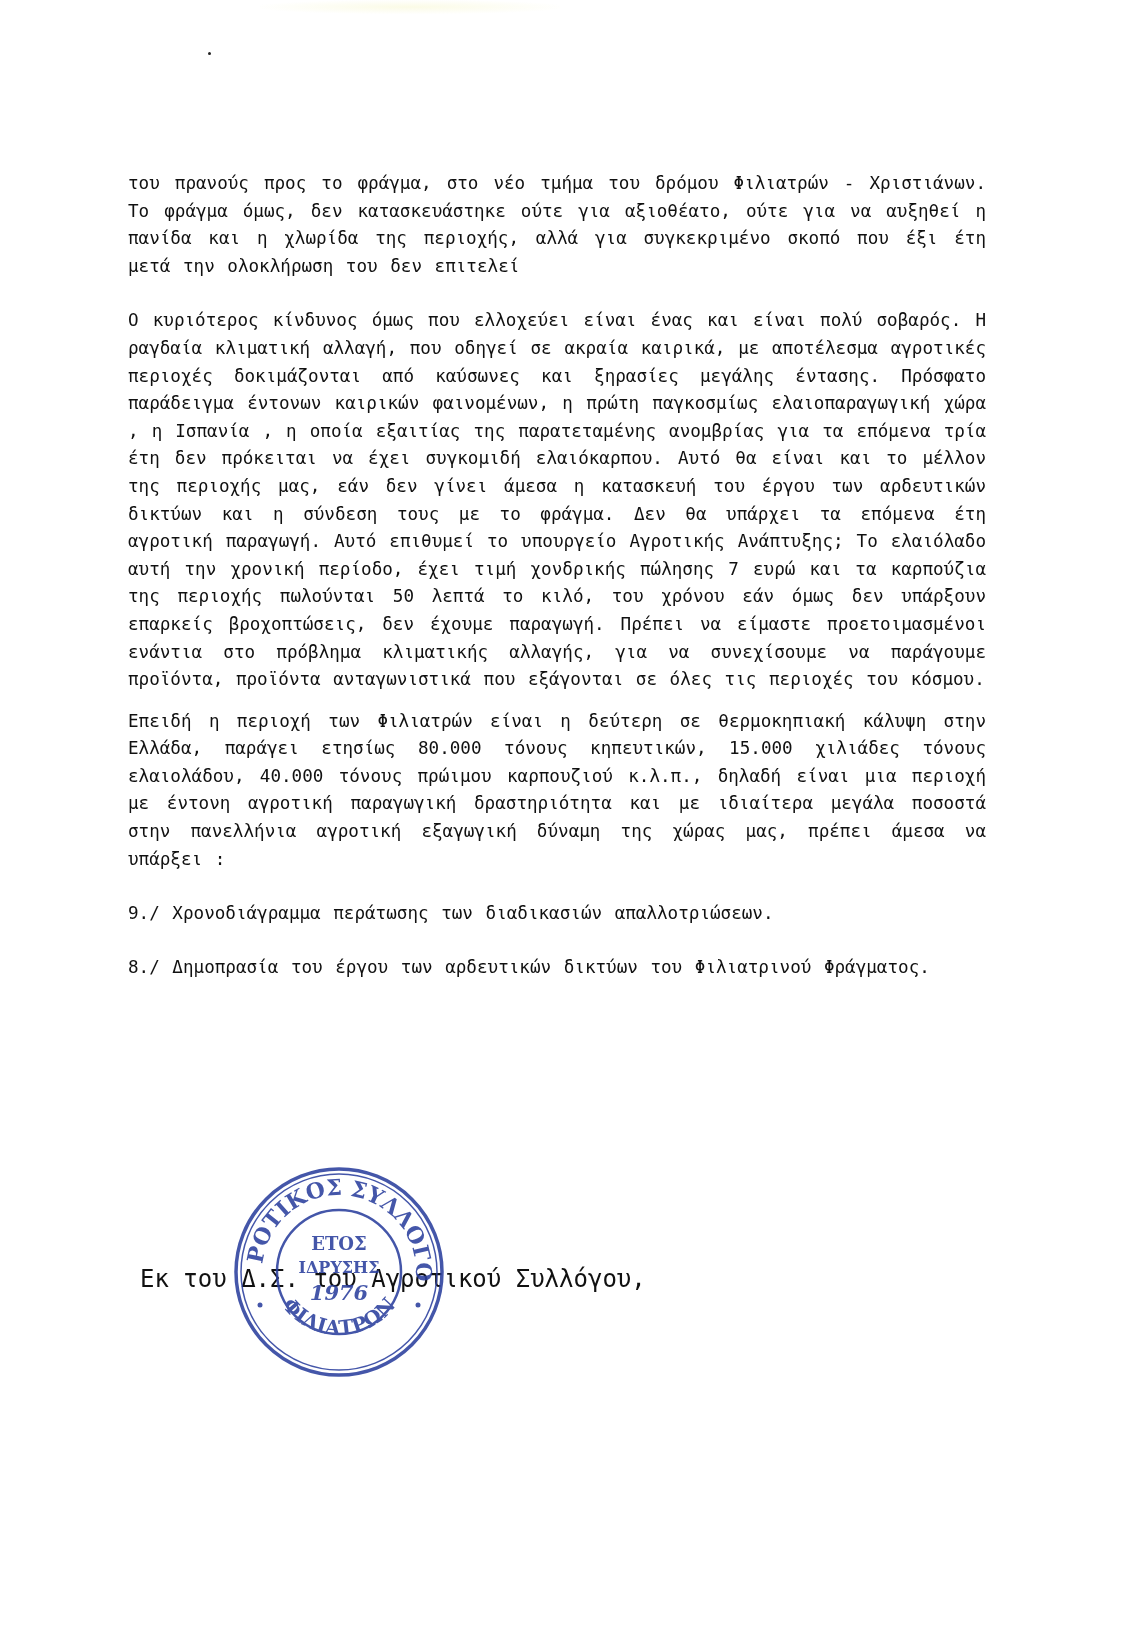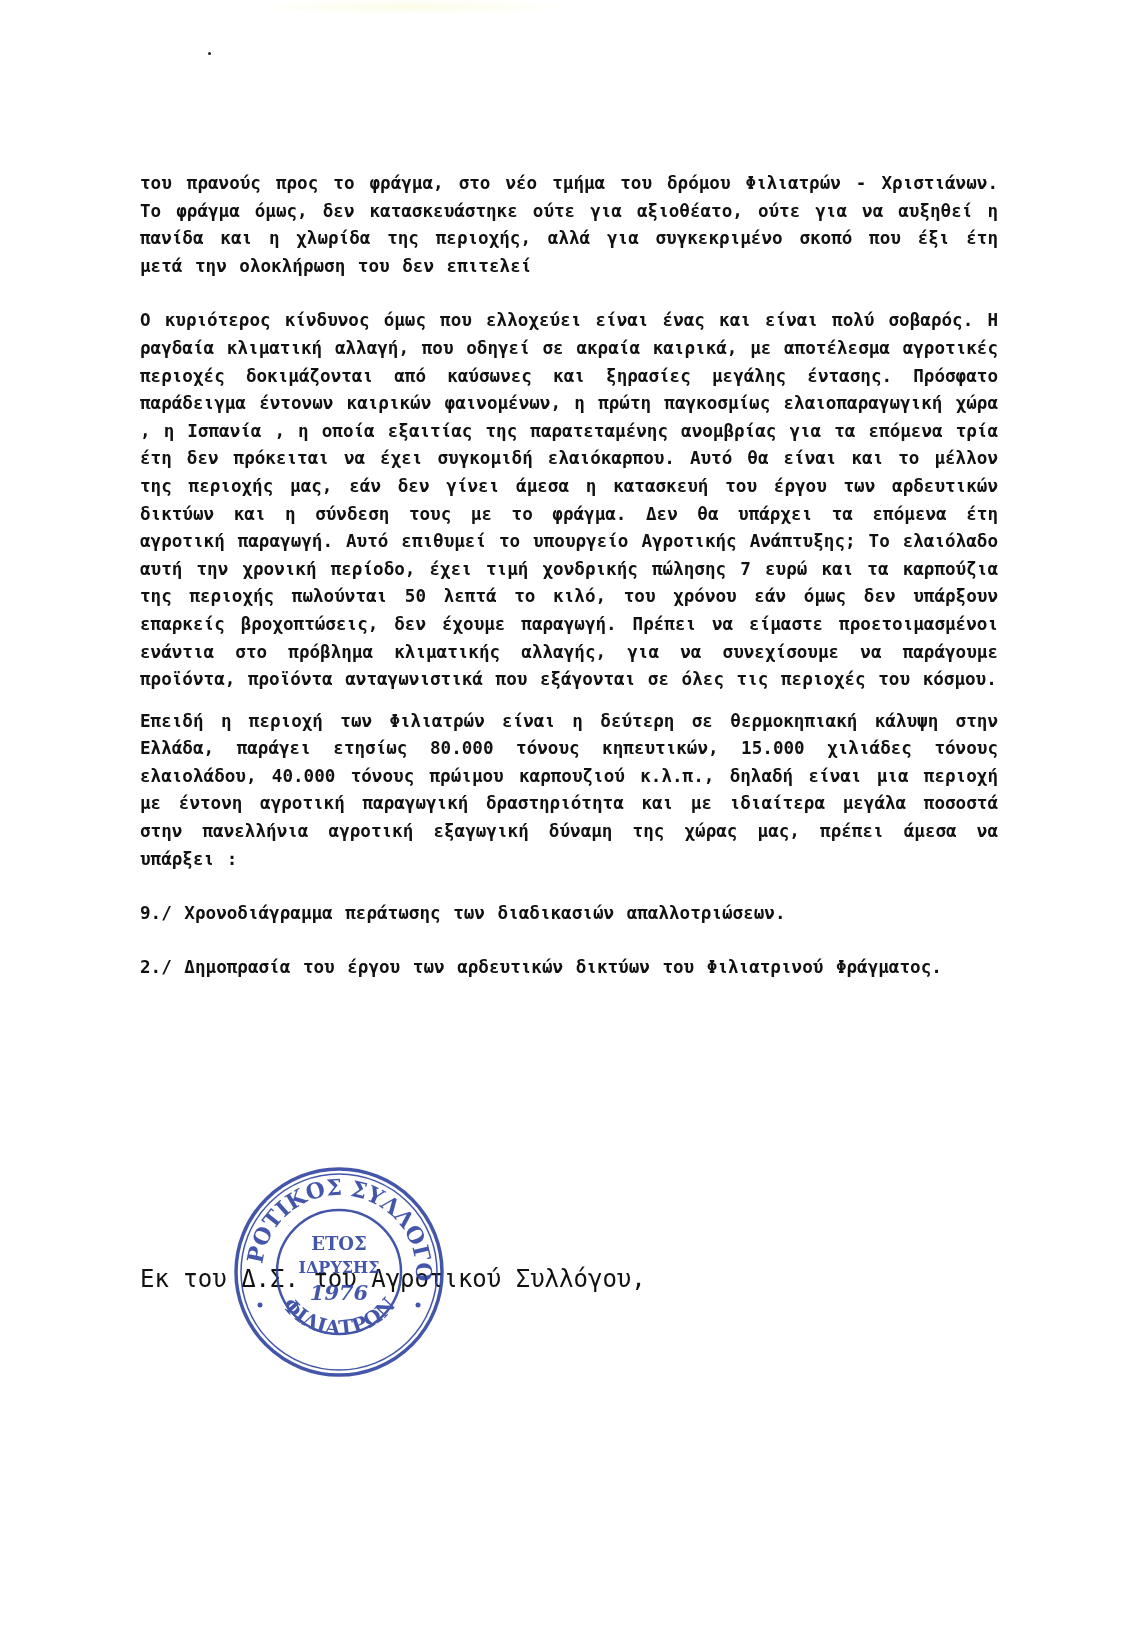--- a/index.html
+++ b/index.html
@@ -27,24 +27,23 @@
       position: absolute;
       left: 208px;
       top: 52px;
       width: 3px;
       height: 3px;
       background: #222;
       border-radius: 50%;
     }
     .page {
       position: absolute;
-      left: 140px;
+      left: 128px;
       top: 170px;
       width: 858px;
-      font-weight: bold;
     }
     .para {
       font-size: 17.6px;
       line-height: 27.6px;
       text-align: justify;
       text-align-last: left;
       margin: 0;
       letter-spacing: 0px;
       word-spacing: 2px;
     }
@@ -74,21 +73,21 @@
 <body>
 
 <div class="top-glow"></div>
 <div class="speck"></div>
 
 <div class="page">
   <p class="para p1">του πρανούς προς το φράγμα, στο νέο τμήμα του δρόμου Φιλιατρών - Χριστιάνων. Το φράγμα όμως, δεν κατασκευάστηκε ούτε για αξιοθέατο, ούτε για να αυξηθεί η πανίδα και η χλωρίδα της περιοχής, αλλά για συγκεκριμένο σκοπό που έξι έτη μετά την ολοκλήρωση του δεν επιτελεί</p>
   <p class="para p2">Ο κυριότερος κίνδυνος όμως που ελλοχεύει είναι ένας και είναι πολύ σοβαρός. Η ραγδαία κλιματική αλλαγή, που οδηγεί σε ακραία καιρικά, με αποτέλεσμα αγροτικές περιοχές δοκιμάζονται από καύσωνες και ξηρασίες μεγάλης έντασης. Πρόσφατο παράδειγμα έντονων καιρικών φαινομένων, η πρώτη παγκοσμίως ελαιοπαραγωγική χώρα , η Ισπανία , η οποία εξαιτίας της παρατεταμένης ανομβρίας για τα επόμενα τρία έτη δεν πρόκειται να έχει συγκομιδή ελαιόκαρπου. Αυτό θα είναι και το μέλλον της περιοχής μας, εάν δεν γίνει άμεσα η κατασκευή του έργου των αρδευτικών δικτύων και η σύνδεση τους με το φράγμα. Δεν θα υπάρχει τα επόμενα έτη αγροτική παραγωγή. Αυτό επιθυμεί το υπουργείο Αγροτικής Ανάπτυξης; Το ελαιόλαδο αυτή την χρονική περίοδο, έχει τιμή χονδρικής πώλησης 7 ευρώ και τα καρπούζια της περιοχής πωλούνται 50 λεπτά το κιλό, του χρόνου εάν όμως δεν υπάρξουν επαρκείς βροχοπτώσεις, δεν έχουμε παραγωγή. Πρέπει να είμαστε προετοιμασμένοι ενάντια στο πρόβλημα κλιματικής αλλαγής, για να συνεχίσουμε να παράγουμε προϊόντα, προϊόντα ανταγωνιστικά που εξάγονται σε όλες τις περιοχές του κόσμου.</p>
   <p class="para p3">Επειδή η περιοχή των Φιλιατρών είναι η δεύτερη σε θερμοκηπιακή κάλυψη στην Ελλάδα, παράγει ετησίως 80.000 τόνους κηπευτικών, 15.000 χιλιάδες τόνους ελαιολάδου, 40.000 τόνους πρώιμου καρπουζιού κ.λ.π., δηλαδή είναι μια περιοχή με έντονη αγροτική παραγωγική δραστηριότητα και με ιδιαίτερα μεγάλα ποσοστά στην πανελλήνια αγροτική εξαγωγική δύναμη της χώρας μας, πρέπει άμεσα να υπάρξει :</p>
   <p class="para item">9./ Χρονοδιάγραμμα περάτωσης των διαδικασιών απαλλοτριώσεων.</p>
-  <p class="para item">2./ Δημοπρασία του έργου των αρδευτικών δικτύων του Φιλιατρινού Φράγματος.</p>
+  <p class="para item">8./ Δημοπρασία του έργου των αρδευτικών δικτύων του Φιλιατρινού Φράγματος.</p>
 </div>
 
 <div class="sign-block">
   <div class="sign-line">Εκ του Δ.Σ. του Αγροτικού Συλλόγου,</div>
 </div>
 
 <div class="stamp">
   <svg viewBox="0 0 214 214" xmlns="http://www.w3.org/2000/svg">
     <defs>
       <path id="arcTop" d="M 30 107 A 77 77 0 0 1 184 107"></path>

